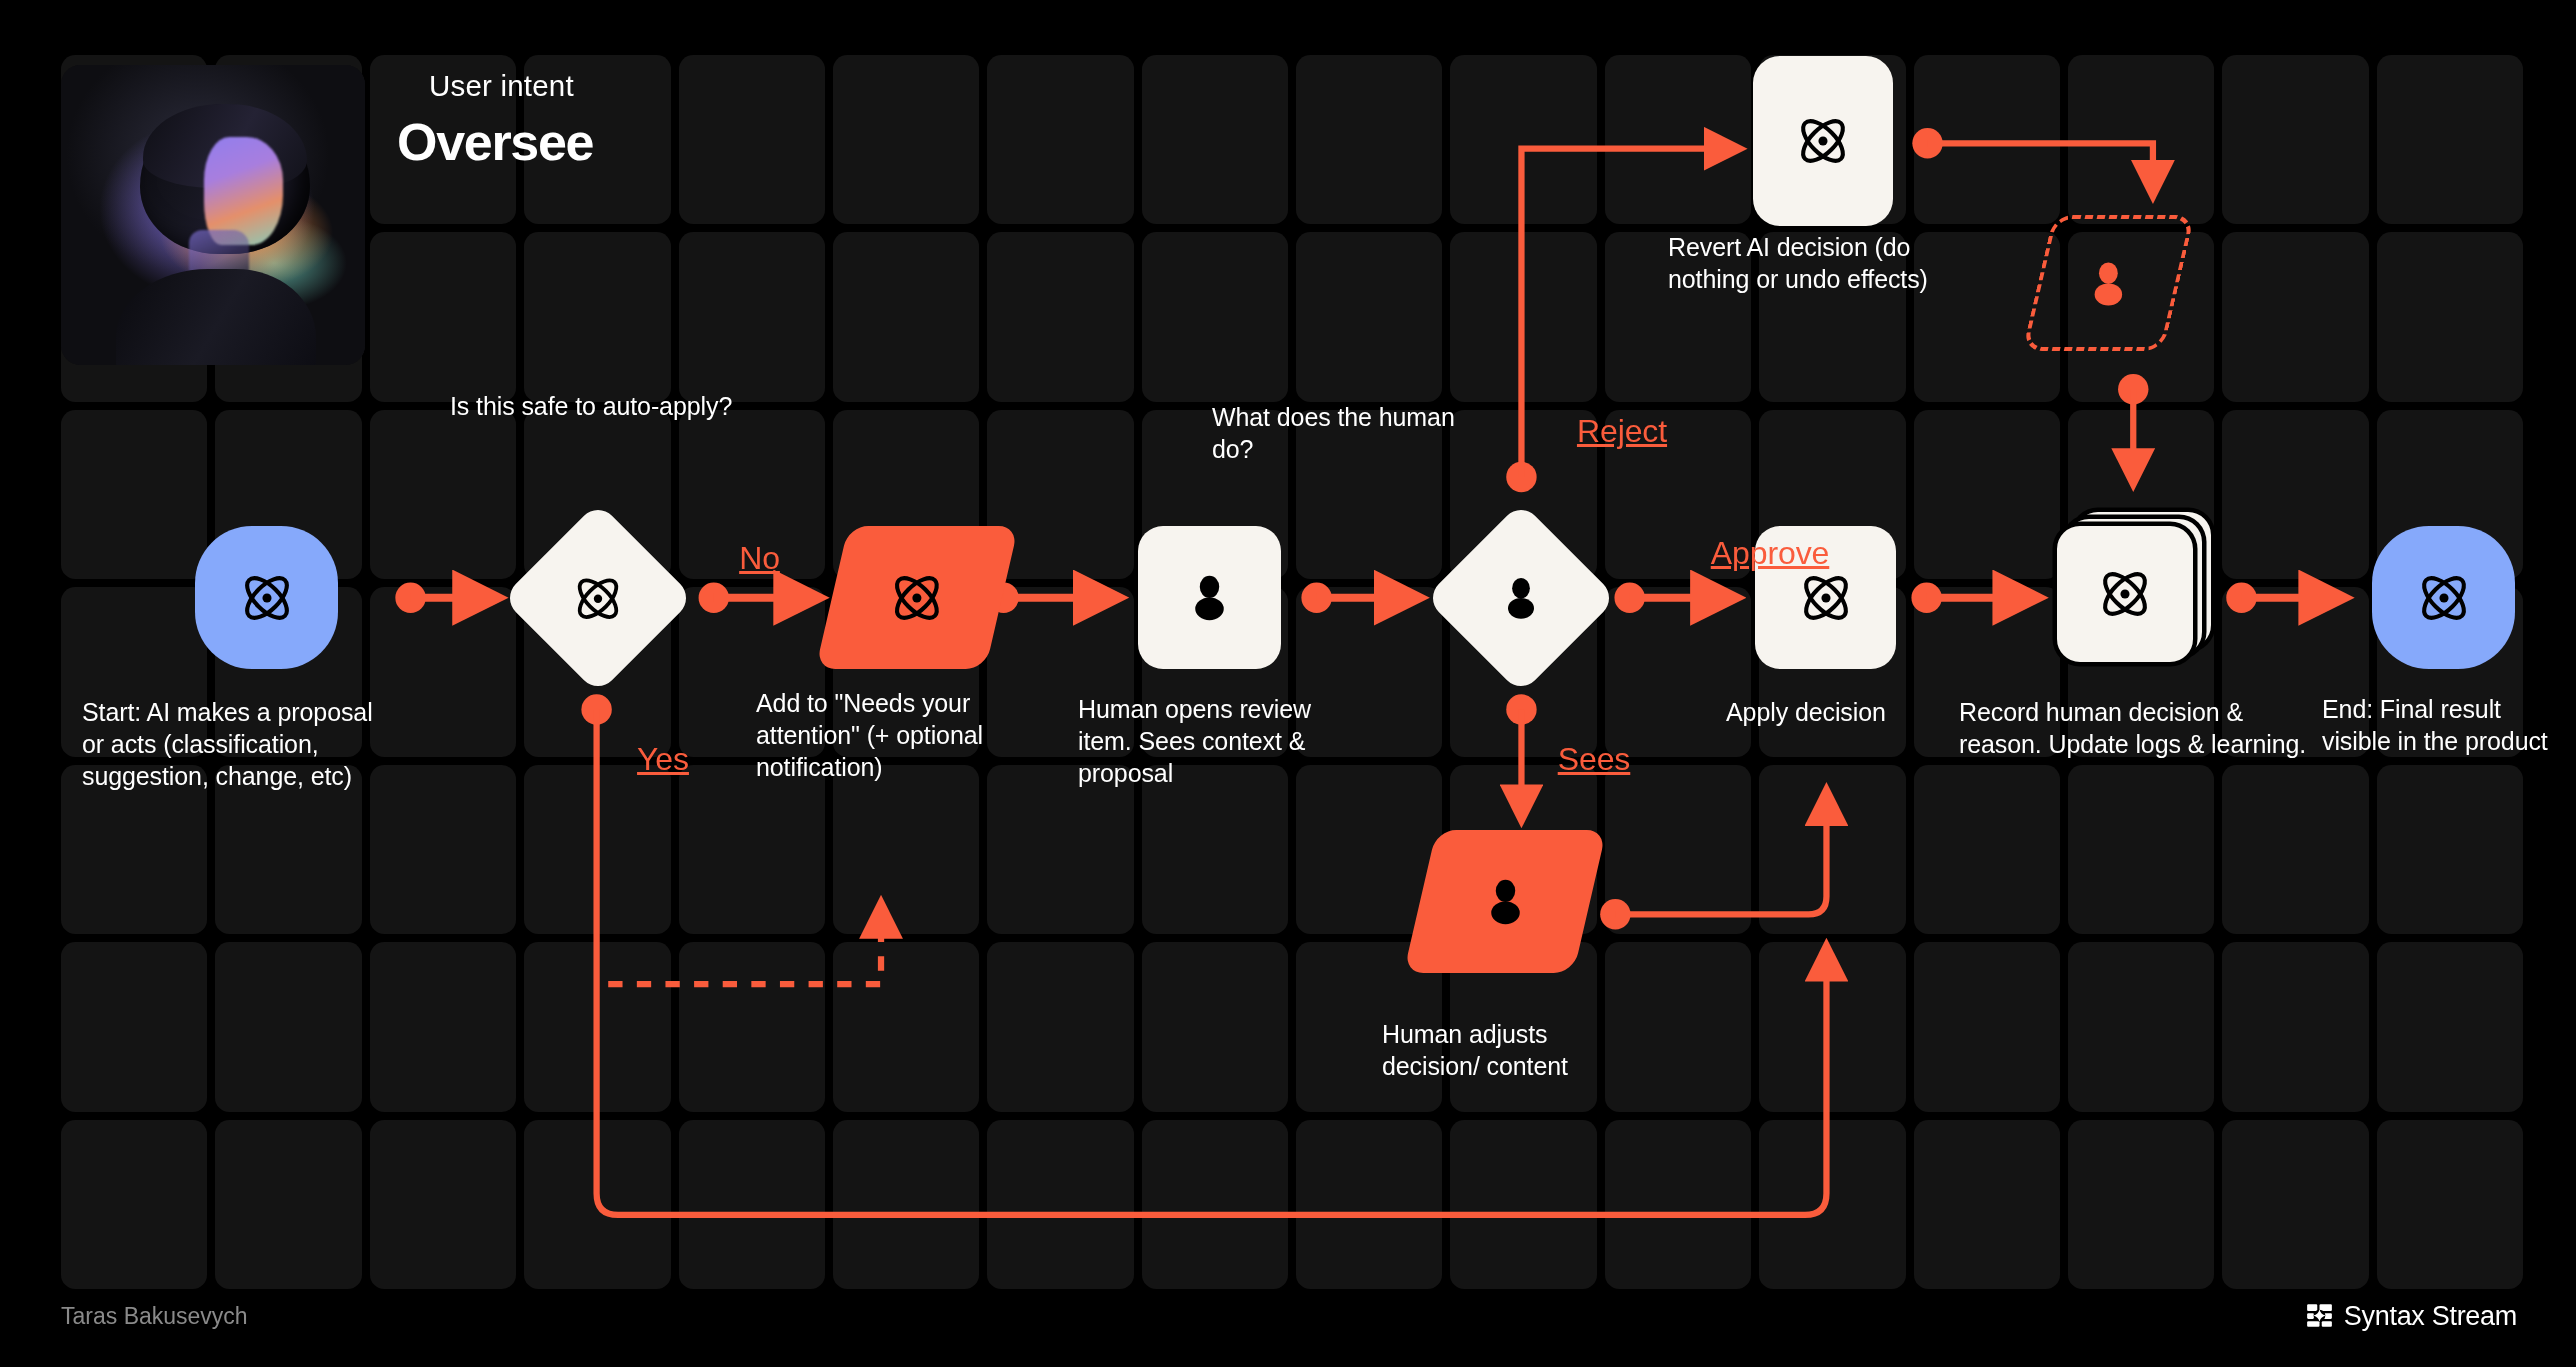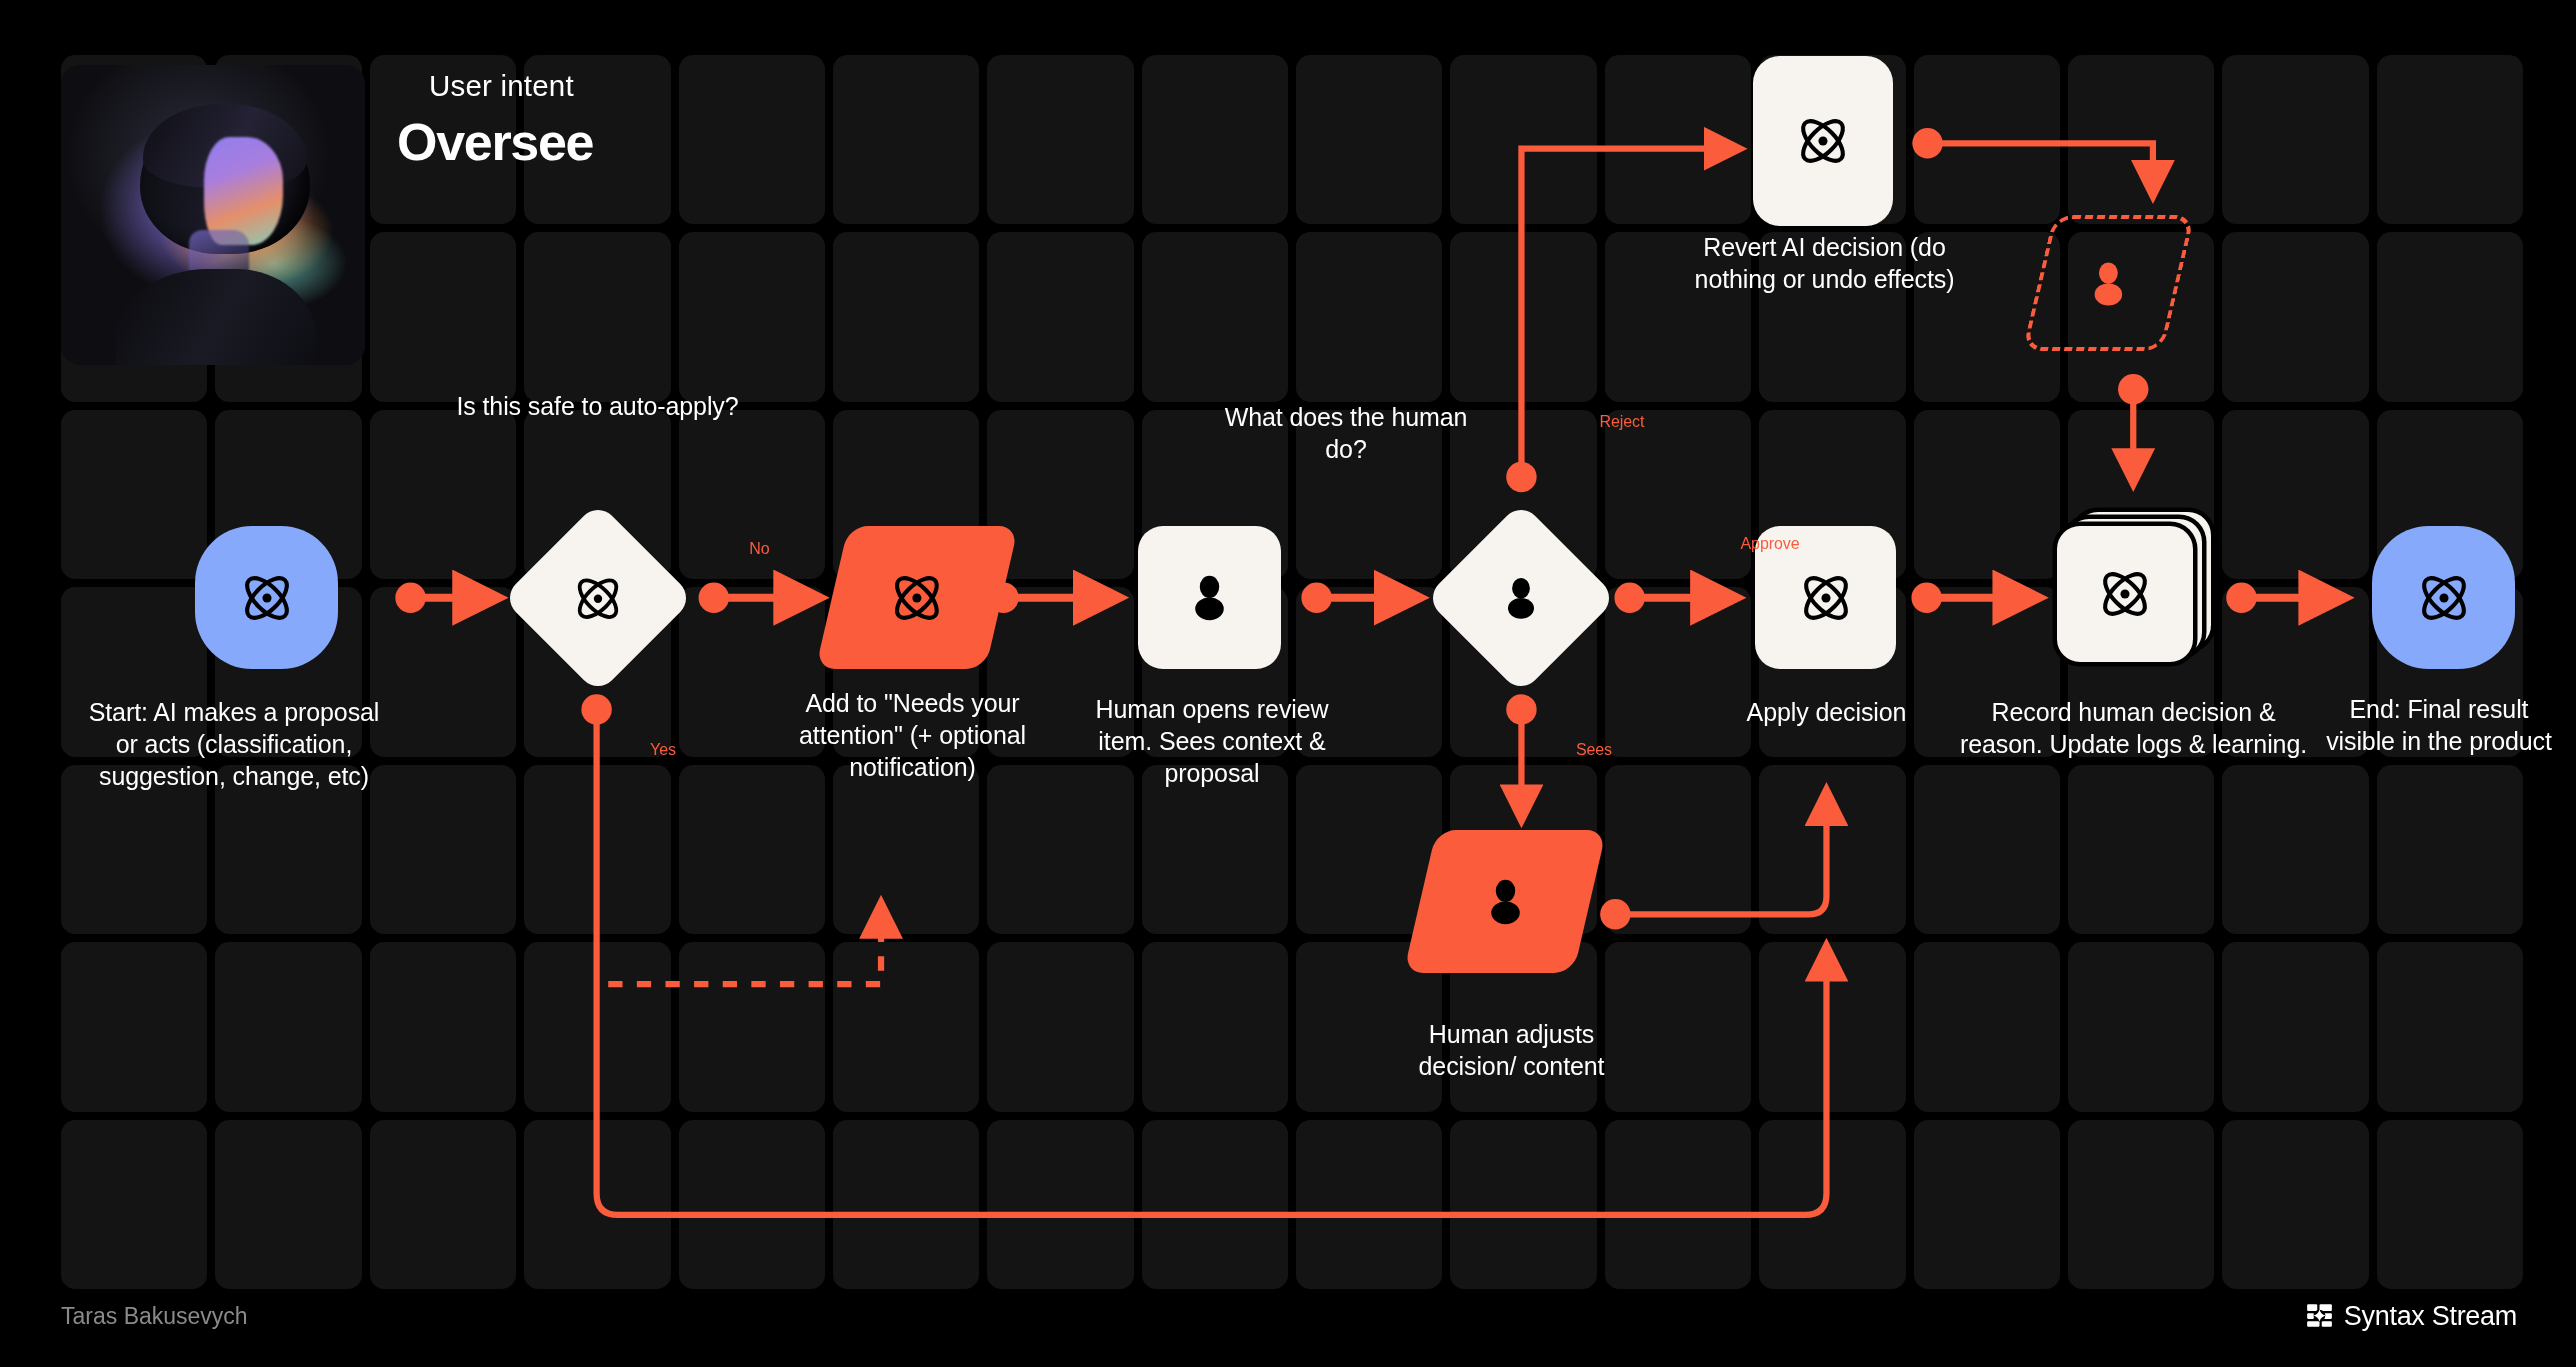--- a/index.html
+++ b/index.html
@@ -179,31 +179,32 @@
   .ico { display: flex; align-items: center; justify-content: center; }
   .ico svg { display: block; }
 
   
   .caption {
     position: absolute;
     z-index: 21;
     color: #ffffff;
     font-size: 25px;
     line-height: 1.28;
-    text-align: center;
+    text-align: left;
     letter-spacing: -0.1px;
   }
   .caption.q { color: #ffffff; }
   .edge-label {
     position: absolute;
     z-index: 22;
     color: #FA5C3C;
-    font-size: 16px;
+    font-size: 32px;
     letter-spacing: -0.1px;
     text-align: center;
+    text-decoration: underline;
   }
   .note {
     position: absolute;
     z-index: 22;
     color: #FA5C3C;
     font-size: 25px;
     line-height: 1.35;
     letter-spacing: -0.1px;
   }
 

